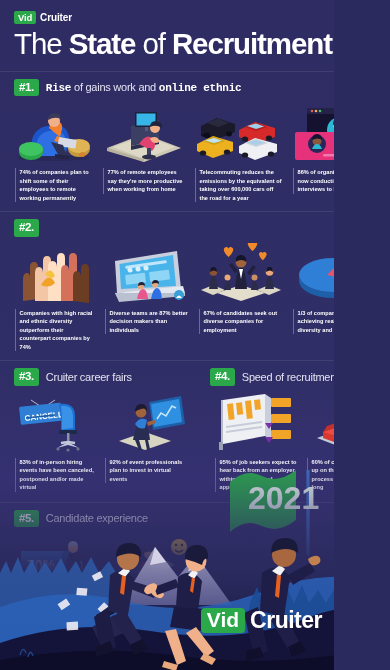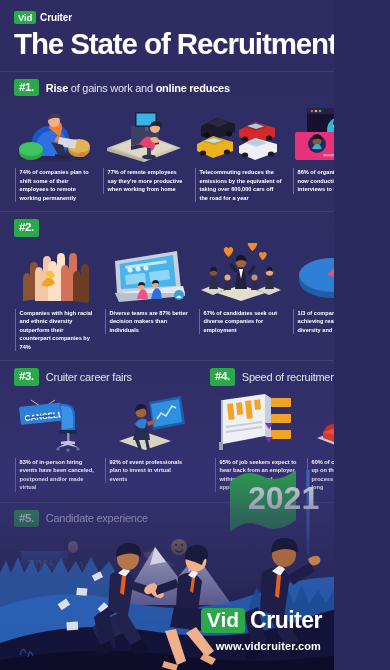--- a/index.html
+++ b/index.html
@@ -15,30 +15,30 @@
 
   
   .header { padding:11px 14px 6px 14px; }
   .logo-row { display:flex; align-items:center; gap:4px; }
   .logo-vid { background:#2aa84a; color:#fff; font-weight:bold; font-size:9.5px;
               padding:1.5px 4px 2px 4px; border-radius:2px; letter-spacing:-0.2px;
               display:inline-block; line-height:1; }
   .logo-cruiter { color:#fff; font-weight:bold; font-size:10px; letter-spacing:-0.1px; }
   .main-title { font-size:29.5px; line-height:1.02; letter-spacing:-1.1px;
                 margin-top:5px; white-space:nowrap; }
-  .main-title .thin { font-weight:700; }
+  .main-title .thin { font-weight:400; }
   .main-title .bold { font-weight:bold; }
 
   
   .sec-head { display:flex; align-items:center; gap:7px; padding:0 0 0 14px; }
   .sec-badge { background:#2aa84a; color:#fff; font-weight:bold; font-size:11.5px;
                padding:1px 5px 2px 5px; border-radius:2.5px; line-height:1.25;
                letter-spacing:-0.4px; }
   .sec-title { font-size:11px; letter-spacing:-0.25px; white-space:nowrap; }
-  .sec-title .b { font-weight:bold; }
+  .sec-title .b { font-weight:bold;font-family:Liberation Mono, monospace; }
   .sec-title .n { font-weight:400; color:#e4e2f2; }
 
   .divider { height:1px; background:rgba(255,255,255,0.085); margin:0 0 0 0; }
 
   
   .cols { display:grid; grid-template-columns:repeat(4,1fr); gap:0; padding:0 10px; }
   .col { padding:0 5px; display:flex; flex-direction:column; }
   .art { height:62px; display:flex; align-items:flex-end; justify-content:center;
          margin-top:4px; }
   .art svg { display:block; }
@@ -76,21 +76,21 @@
       <span class="logo-vid">Vid</span>
       <span class="logo-cruiter">Cruiter</span>
     </div>
     <div class="main-title"><span class="thin">The </span><span class="bold">State</span><span class="thin"> of </span><span class="bold">Recruitment</span></div>
   </div>
 
   <div class="divider" style="margin-top:6px;"></div>
 
   <div class="sec-head" style="margin-top:7px;">
     <span class="sec-badge">#1.</span>
-    <span class="sec-title"><span class="b">Rise</span><span class="n"> of gains work </span><span class="n">and </span><span class="b">online reduces</span></span>
+    <span class="sec-title"><span class="b">Rise</span><span class="n"> of gains work </span><span class="n">and </span><span class="b">online ethnic</span></span>
   </div>
 
   <div class="cols">
     <div class="col">
       <div class="art">
         <svg width="78" height="58" viewBox="0 0 78 58">
           <ellipse cx="38" cy="54" rx="36" ry="3" fill="#2a2858"></ellipse>
           <path d="M18 52 q-6 -26 14 -30 q22 -4 22 14 q0 14 -10 16 z" fill="#1b55c9"></path>
           <path d="M22 52 q-4 -22 12 -25 q16 -3 17 11 q1 12 -7 14 z" fill="#2f6fe4"></path>
           <ellipse cx="16" cy="48" rx="12" ry="8" fill="#2aa84a"></ellipse>
@@ -550,15 +550,14 @@
         <path d="M352 196 q3 -10 6 -2"></path>
         <path d="M362 198 q2 -9 5 -1"></path>
       </g>
     </svg>
   </div>
 
   <div class="footer-logo">
     <span class="f-vid">Vid</span>
     <span class="f-cruiter">Cruiter</span>
   </div>
-  <div class="footer-url">www.vidcruiter.com</div>
 
 </div>
 
 </body></html>

